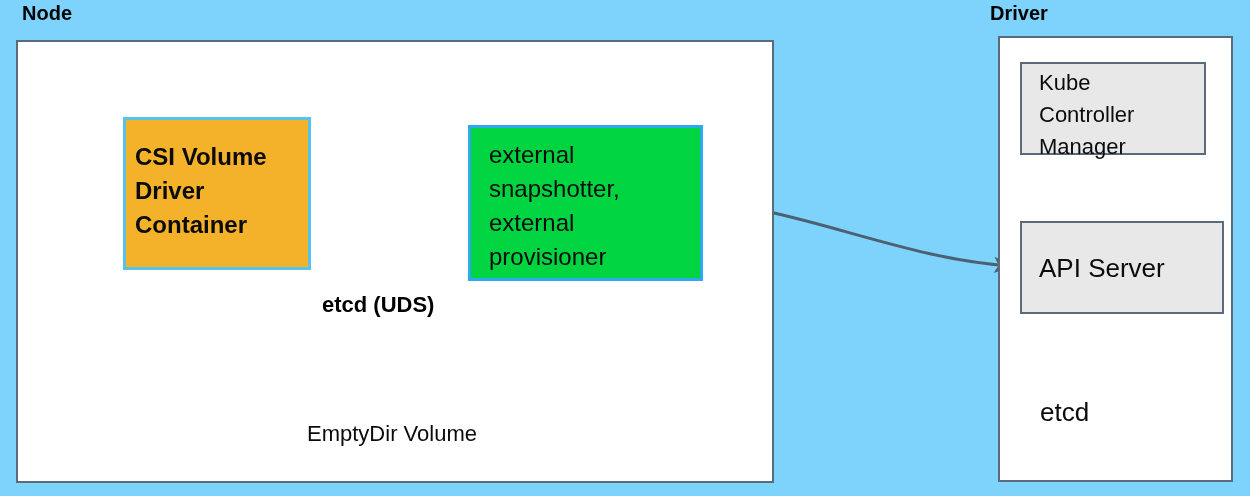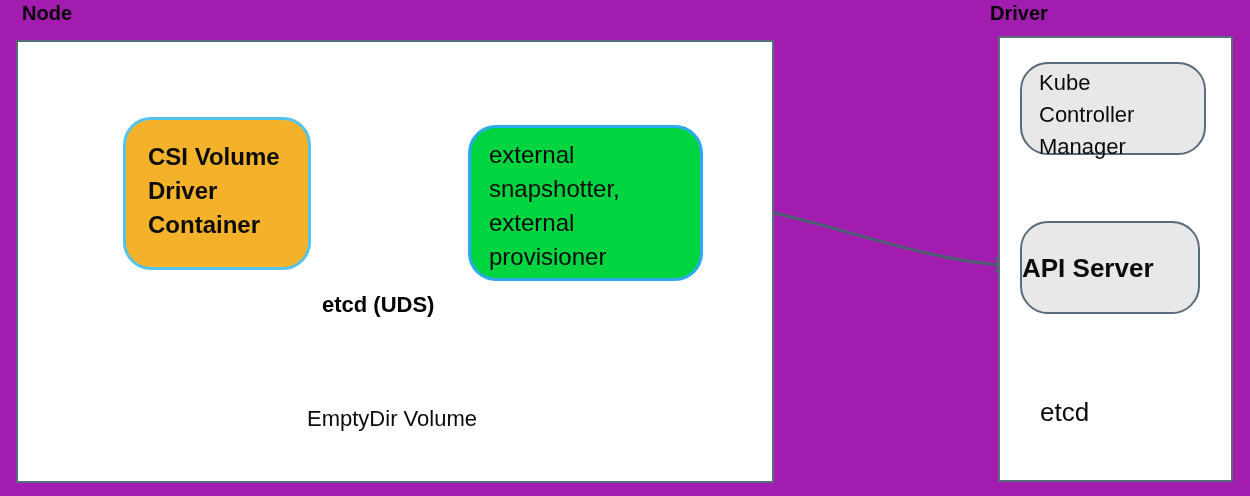--- a/index.html
+++ b/index.html
@@ -1,19 +1,19 @@
 <!DOCTYPE html>
 <html style="--csi-fill: #f3b229; --csi-border: #56c3ea; --sidecar-fill: #00d440; --sidecar-border: #2da9f0; --component-fill: #e8e8e8; --stroke: #5a6b7c; --arrow: #4d6073;"><head>
 <meta charset="utf-8">
 <style>
   html,body{margin:0;padding:0;background:#ffffff;}
   .canvas{
     position:relative;
     width:1250px;height:496px;
-    background:#a21caf;
+    background:#7dd3fc;
     font-family:"Liberation Sans",sans-serif;
     color:#111;
     overflow:hidden;
   }
   .group-label{
     position:absolute;
     font-size:20px;font-weight:700;color:#000;
   }
   .node-label{left:22px;top:2px;}
   .master-label{left:990px;top:2px;}
@@ -26,60 +26,60 @@
   .node-box{left:16px;top:40px;width:758px;height:443px;}
   .master-box{left:998px;top:36px;width:235px;height:446px;}
   .statefulset{
     position:absolute;left:30px;top:45px;
     font-size:28px;color:#000;
   }
   .box{
     position:absolute;
     box-sizing:border-box;
     white-space:pre-line;
-    font-size:24px;line-height:34px;color:#0b0b0b;border-radius:28px;
+    font-size:24px;line-height:34px;color:#0b0b0b;
   }
   .csi{
     left:123px;top:117px;width:188px;height:153px;
     background:var(--csi-fill,#f3b229);
     border:3px solid var(--csi-border,#56c3ea);
-    padding:20px 0 0 22px;
+    padding:20px 0 0 9px;
     font-weight:700;
   }
   .sidecar{
     left:468px;top:125px;width:235px;height:156px;
     background:var(--sidecar-fill,#00d440);
     border:3px solid var(--sidecar-border,#2da9f0);
     padding:10px 8px 0 18px;
   }
   .grpc{
     position:absolute;left:322px;top:292px;
     font-size:22px;font-weight:700;color:#000;
   }
   .kcm{
     left:1020px;top:62px;width:186px;height:93px;
     background:var(--component-fill,#e8e8e8);
     border:2px solid var(--stroke,#5a6b7c);
     padding:3px 0 0 17px;
     font-size:22px;line-height:32px;
   }
   .api{
-    left:1020px;top:221px;width:180px;height:93px;
+    left:1020px;top:221px;width:204px;height:93px;
     background:var(--component-fill,#e8e8e8);
     border:2px solid var(--stroke,#5a6b7c);
     display:flex;align-items:center;
+    padding-left:17px;
     font-size:26px;line-height:26px;
     white-space:normal;
-    font-weight:bold;
   }
   .cyl-label{
     position:absolute;color:#0b0b0b;
   }
   .emptydir-label{
-    left:273px;top:406px;width:238px;
+    left:273px;top:421px;width:238px;
     text-align:center;font-size:22px;
   }
   .etcd-label{
     left:1040px;top:397px;font-size:26px;
   }
   svg.overlay{
     position:absolute;left:0;top:0;
     width:1250px;height:496px;
     pointer-events:none;
   }

